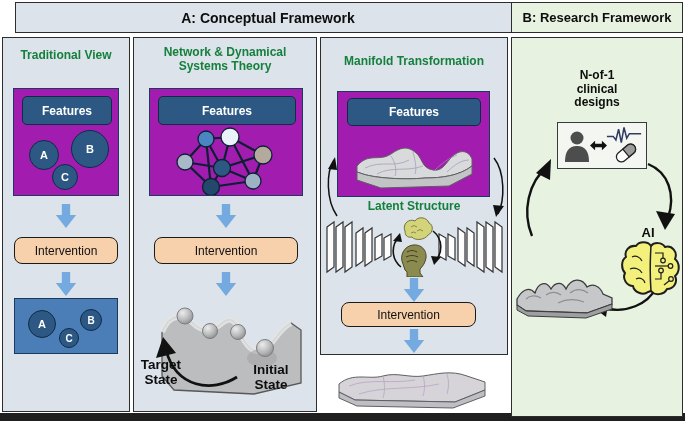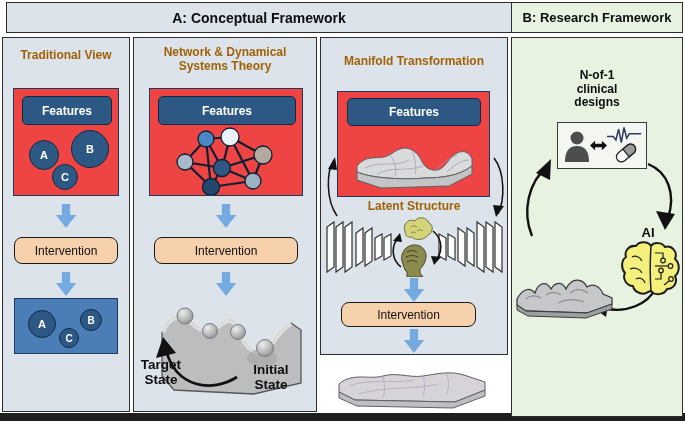--- a/index.html
+++ b/index.html
@@ -3,40 +3,40 @@
 <meta charset="utf-8">
 <style>
   html,body{margin:0;padding:0;background:#fff;}
   .fig{position:relative;width:685px;height:421px;background:#ffffff;
        font-family:"Liberation Sans",sans-serif;overflow:hidden;}
   .abs{position:absolute;}
   .panel{position:absolute;border:1.5px solid #2d2d2d;background:#dce3ea;box-sizing:border-box;}
   .green{background:#e7f2e1;}
   .hdr{display:flex;align-items:center;justify-content:center;font-weight:bold;color:#0d0d0d;}
   .col-title{position:absolute;left:0;right:0;text-align:center;font-weight:bold;
-             font-size:12px;line-height:14px;color:#a16207;}
-  .bluebox{position:absolute;background:#ef4444;border:1.5px solid #1c3a5e;box-sizing:border-box;}
+             font-size:12px;line-height:14px;color:#15803d;}
+  .bluebox{position:absolute;background:#a21caf;border:1.5px solid #1c3a5e;box-sizing:border-box;}
   .bluebox2{position:absolute;background:#4b7eb7;border:1.5px solid #1c3a5e;box-sizing:border-box;}
   .features{position:absolute;background:#2d5884;border:1px solid #122a44;border-radius:5px;
             color:#fff;font-weight:bold;font-size:12px;display:flex;align-items:center;justify-content:center;}
   .circ{position:absolute;background:#2d5884;border:1.5px solid #0f2b47;border-radius:50%;color:#fff;
         font-weight:bold;font-size:11px;display:flex;align-items:center;justify-content:center;box-sizing:border-box;}
   .intervention{position:absolute;background:#f6d1ac;border:1.4px solid #1a1a1a;border-radius:8px;
         font-weight:normal;font-size:12px;color:#111;display:flex;align-items:center;justify-content:center;box-sizing:border-box;}
   .barrow{position:absolute;width:22px;height:24px;}
   .lbl{position:absolute;text-align:center;font-weight:bold;color:#0d0d0d;}
   svg{display:block;}
   svg text{font-family:"Liberation Sans",sans-serif;font-weight:bold;fill:#0d0d0d;}
 </style>
 </head>
 <body>
 
 <div class="fig">
 
-  <div class="panel hdr" style="left:6px;top:2px;width:506px;height:31px;font-size:14px;text-align:right;">
+  <div class="panel hdr" style="left:15px;top:2px;width:506px;height:31px;font-size:14px;text-align:right;">
     <span>A: Conceptual Framework</span>
   </div>
 
   <div class="panel hdr green" style="left:511px;top:2px;width:172px;height:31px;font-size:13px;">
     <span>B: Research Framework</span>
   </div>
 
   <section class="panel" style="left:2px;top:37px;width:128px;height:375px;">
     <div class="col-title" style="top:10px;">Traditional View</div>
 

